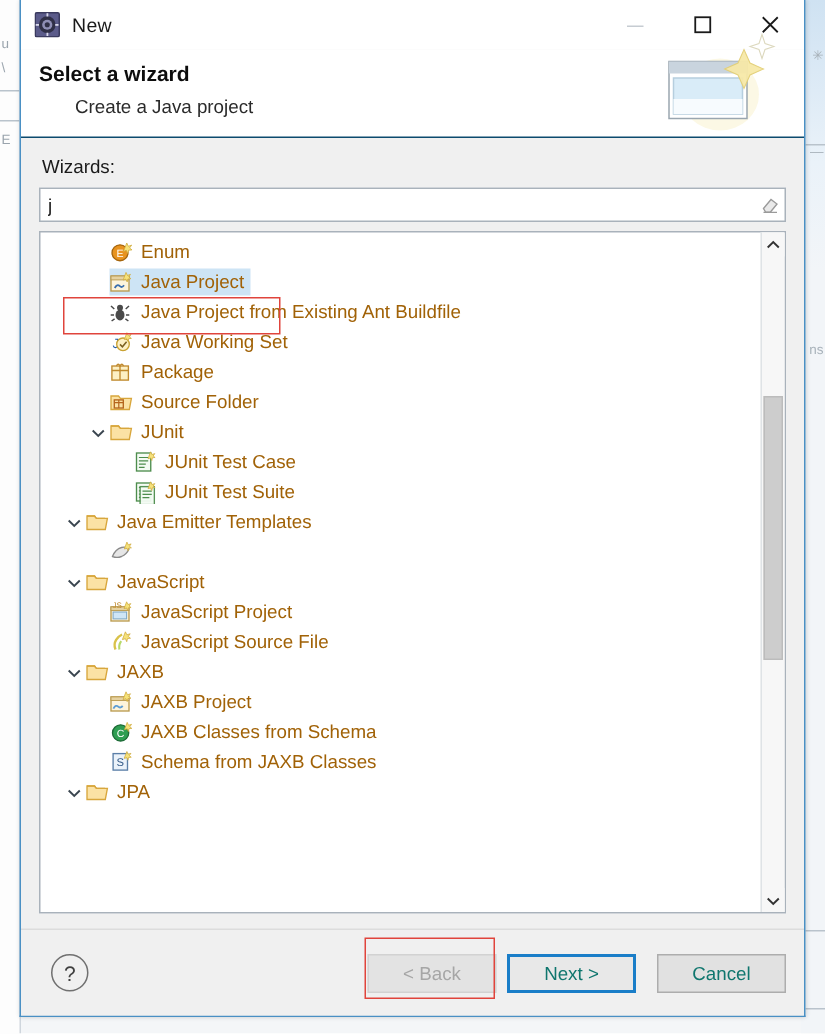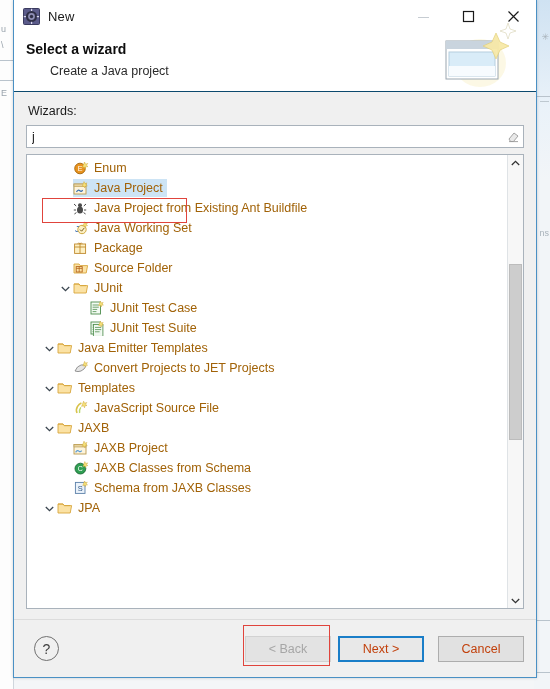--- a/index.html
+++ b/index.html
@@ -224,21 +224,21 @@
     flex: none;
   }
   #footer-spacer { flex: 1; }
   .btn {
     height: 26px;
     min-width: 86px;
     font-size: 12.5px;
     font-family: "Liberation Sans", sans-serif;
     border: 1px solid #adadad;
     background: #e1e1e1;
-    color: #c2410c;
+    color: #0f766e;
     display: flex; align-items: center; justify-content: center;
     margin-left: 7px;
     flex: none;
   }
   .btn.disabled {
     color: #a6a6a6;
     background: #e3e3e3;
     border-color: #d2d2d2;
   }
   .btn.focused {
@@ -469,36 +469,48 @@
               <span class="tree-label">Java Emitter Templates</span>
             </div>
           </div>
           <div class="tree-row">
             <div style="width: 46px; flex: 0 0 auto;"></div>
             <div class="row-inner">
               <span class="tree-icon"><svg width="16" height="16" viewBox="0 0 16 16">
                   <path d="M2 11 q2 -5 6 -6 q3 -0.8 5 1 q-1.5 3.5 -5 5 q-3 1.2 -6 0 Z" fill="#e6e6e6" stroke="#8a8a8a" stroke-width="0.9"></path>
                   <path d="M11.6 1.4 L12.5 3.2 L14.4 2.6 L13.3 4.2 L14.6 5.2 L12.8 5.4 L12.4 7.2 L11.6 5.5 L9.9 6 Z" fill="#f6e27a" stroke="#cfa93c" stroke-width="0.5"></path>
                 </svg></span>
-              <span class="tree-label">Convert Projects to JET Projects</span>
             </div>
           </div>
           <div class="tree-row">
             <div style="width: 14px; flex: 0 0 auto;"></div>
             <div class="twisty">
               <svg width="9" height="7" viewBox="0 0 9 7">
                 <path d="M0.8 2 L4.5 5.6 L8.2 2" fill="none" stroke="#3b4650" stroke-width="1.3"></path>
               </svg>
             </div>
             <div class="row-inner">
               <span class="tree-icon"><svg width="16" height="16" viewBox="0 0 16 16">
                   <path d="M1 4 L6 4 L7.3 5.6 L14.6 5.6 L13.2 13 L1 13 Z" fill="#fbe2a4" stroke="#d8a63c" stroke-width="0.9"></path>
                   <path d="M1 4 L6 4 L7.3 5.6 L13 5.6" fill="none" stroke="#d8a63c" stroke-width="0.9"></path>
                 </svg></span>
-              <span class="tree-label">Templates</span>
+              <span class="tree-label">JavaScript</span>
+            </div>
+          </div>
+          <div class="tree-row">
+            <div style="width: 46px; flex: 0 0 auto;"></div>
+            <div class="row-inner">
+              <span class="tree-icon"><svg width="16" height="16" viewBox="0 0 16 16">
+                  <rect x="1" y="4.6" width="12" height="9.4" fill="#fdf4dc" stroke="#b99a4f" stroke-width="0.9"></rect>
+                  <rect x="1" y="4.6" width="12" height="2.4" fill="#e6d2a0" stroke="#b99a4f" stroke-width="0.6"></rect>
+                  <rect x="2.4" y="8" width="9" height="4.6" fill="#cfe6f6" stroke="#7fa8c6" stroke-width="0.7"></rect>
+                  <text x="2" y="5" font-size="5.4" font-family="Liberation Sans" fill="#c08a2e">JS</text>
+                  <path d="M11.4 1.2 L12.3 3 L14.2 2.4 L13.1 4 L14.4 5 L12.6 5.2 L12.2 7 L11.4 5.3 L9.7 5.8 Z" fill="#f6e27a" stroke="#cfa93c" stroke-width="0.5"></path>
+                </svg></span>
+              <span class="tree-label">JavaScript Project</span>
             </div>
           </div>
           <div class="tree-row">
             <div style="width: 46px; flex: 0 0 auto;"></div>
             <div class="row-inner">
               <span class="tree-icon"><svg width="16" height="16" viewBox="0 0 16 16">
                   <path d="M4 13 q-1.4 -3.4 0.4 -6.4 q1.6 -2.6 4 -3.6" fill="none" stroke="#d9c24a" stroke-width="1.6"></path>
                   <path d="M6.6 13 q-0.6 -3.2 1.2 -5.6" fill="none" stroke="#b7d96a" stroke-width="1.4"></path>
                   <path d="M10.6 1.2 L11.6 3.2 L13.8 2.5 L12.5 4.3 L14 5.5 L12 5.7 L11.5 7.8 L10.6 5.8 L8.6 6.4 Z" fill="#f6e27a" stroke="#cfa93c" stroke-width="0.5"></path>
                 </svg></span>

